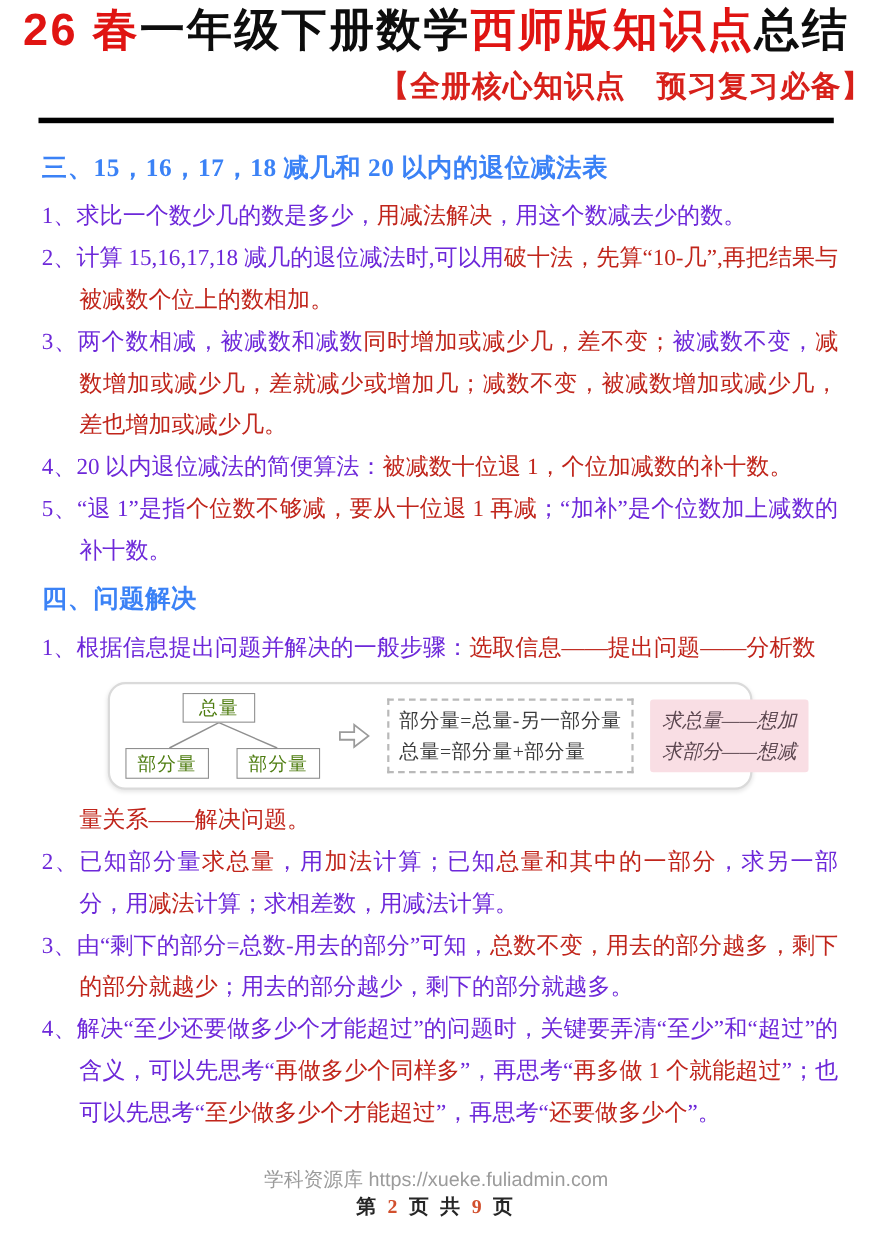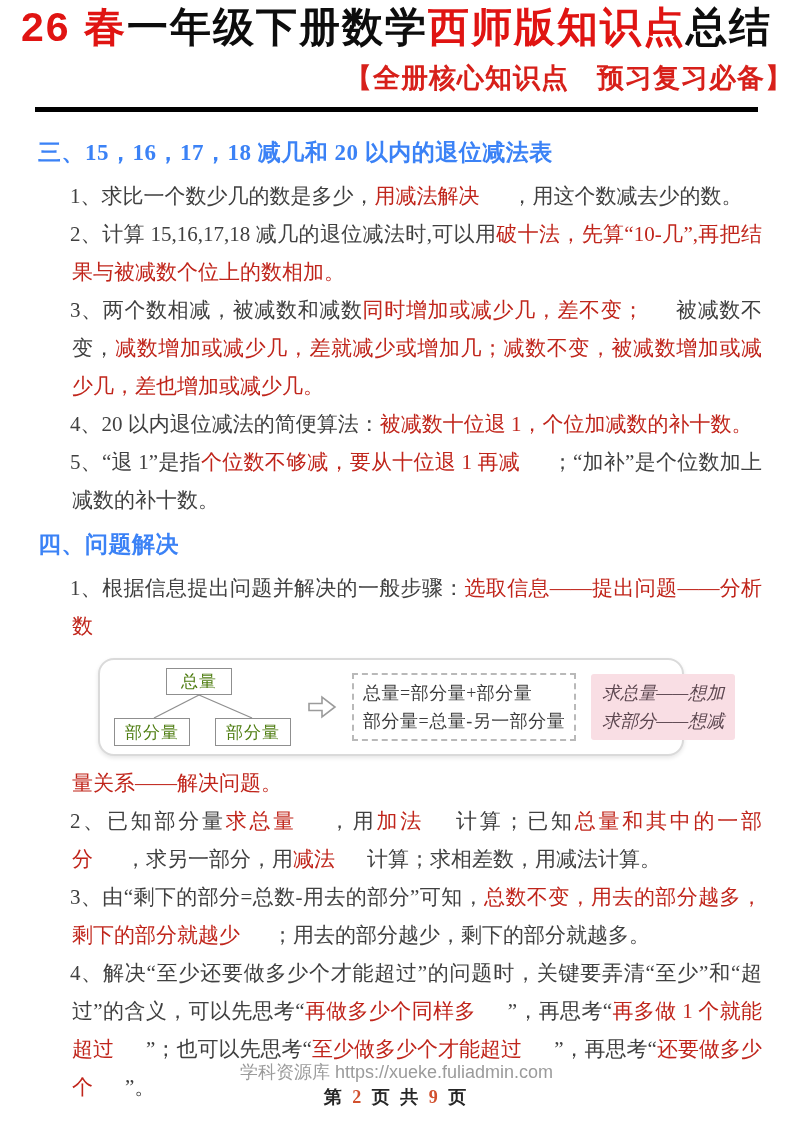--- a/index.html
+++ b/index.html
@@ -25,21 +25,21 @@
   .sec-heading{
     font-size:23px;color:#3b82f6;margin:9px 0 7px;font-weight:bold;
     letter-spacing:0.5px;line-height:34px;
   }
   .para{
     margin:0;line-height:38px;text-indent:-34px;padding-left:34px;
     text-align:justify;
   }
   .para.cont{text-indent:0;}
   .seg-red{color:#c0251b;}
-  .seg-black{color:#404040;margin-left:32px;}
+  .seg-black{color:#6d28d9;}
   
   .card{
     margin:13px 0 8px 60px;width:586px;height:98px;box-sizing:border-box;
     border:2px solid #dadada;border-radius:16px;background:#ffffff;
     box-shadow:0 2px 4px rgba(0,0,0,0.10);
     display:flex;align-items:center;gap:15px;padding:0 14px;
   }
   .tree{position:relative;width:178px;height:80px;flex:0 0 auto;}
   .tbox{
     position:absolute;border:1.5px solid #8f8f8f;background:#fff;
@@ -110,22 +110,22 @@
             <line x1="85" y1="28" x2="138" y2="51"></line>
           </svg>
           <div class="tbox root">总量</div>
           <div class="tbox c1">部分量</div>
           <div class="tbox c2">部分量</div>
         </div>
         <svg class="arrow" viewBox="0 0 30 26">
           <polygon points="2,9.5 15,9.5 15,3 28,13 15,23 15,16.5 2,16.5"></polygon>
         </svg>
         <div class="formulas">
+          <div>部分量=总量-另一部分量</div>
           <div>总量=部分量+部分量</div>
-          <div>部分量=总量-另一部分量</div>
         </div>
         <div class="methods">
           <div>求总量——想加</div>
           <div>求部分——想减</div>
         </div>
       </figure>
 
       <div>
           <p class="para cont"><span class="seg-red">量关系——解决问题。</span></p>
           <p class="para"><span class="seg-black">2、已知部分量</span><span class="seg-red">求总量</span><span class="seg-black">，用</span><span class="seg-red">加法</span><span class="seg-black">计算；已知</span><span class="seg-red">总量和其中的一部分</span><span class="seg-black">，求另一部分，用</span><span class="seg-red">减法</span><span class="seg-black">计算；求相差数，用减法计算。</span></p>

